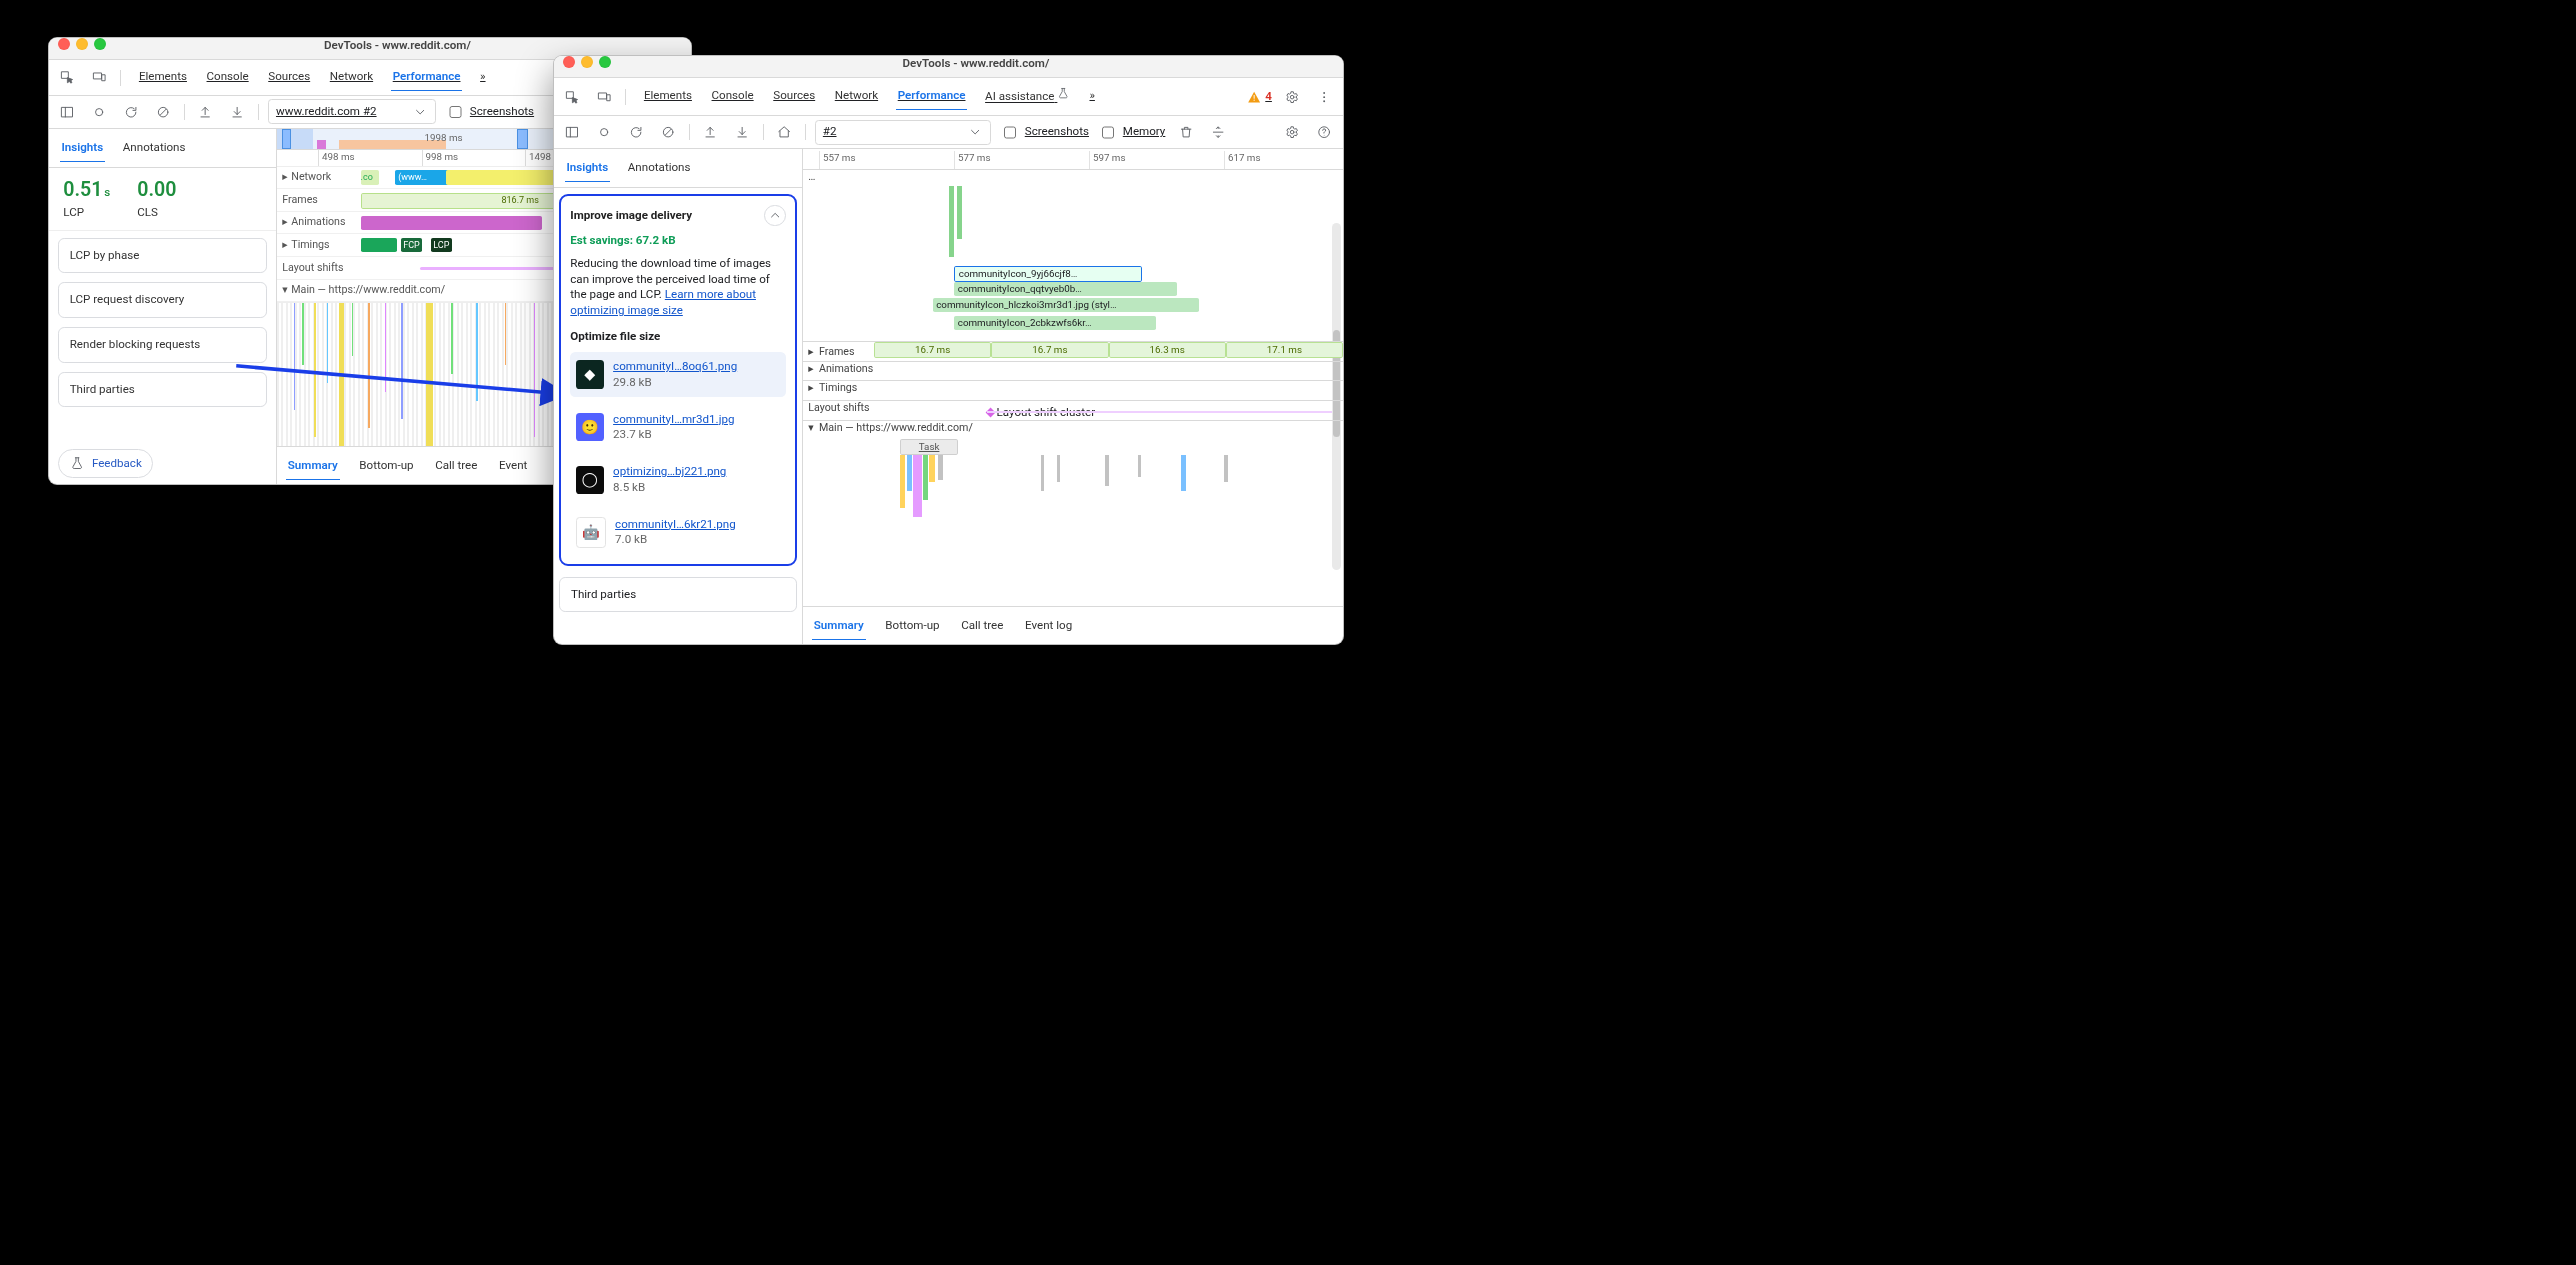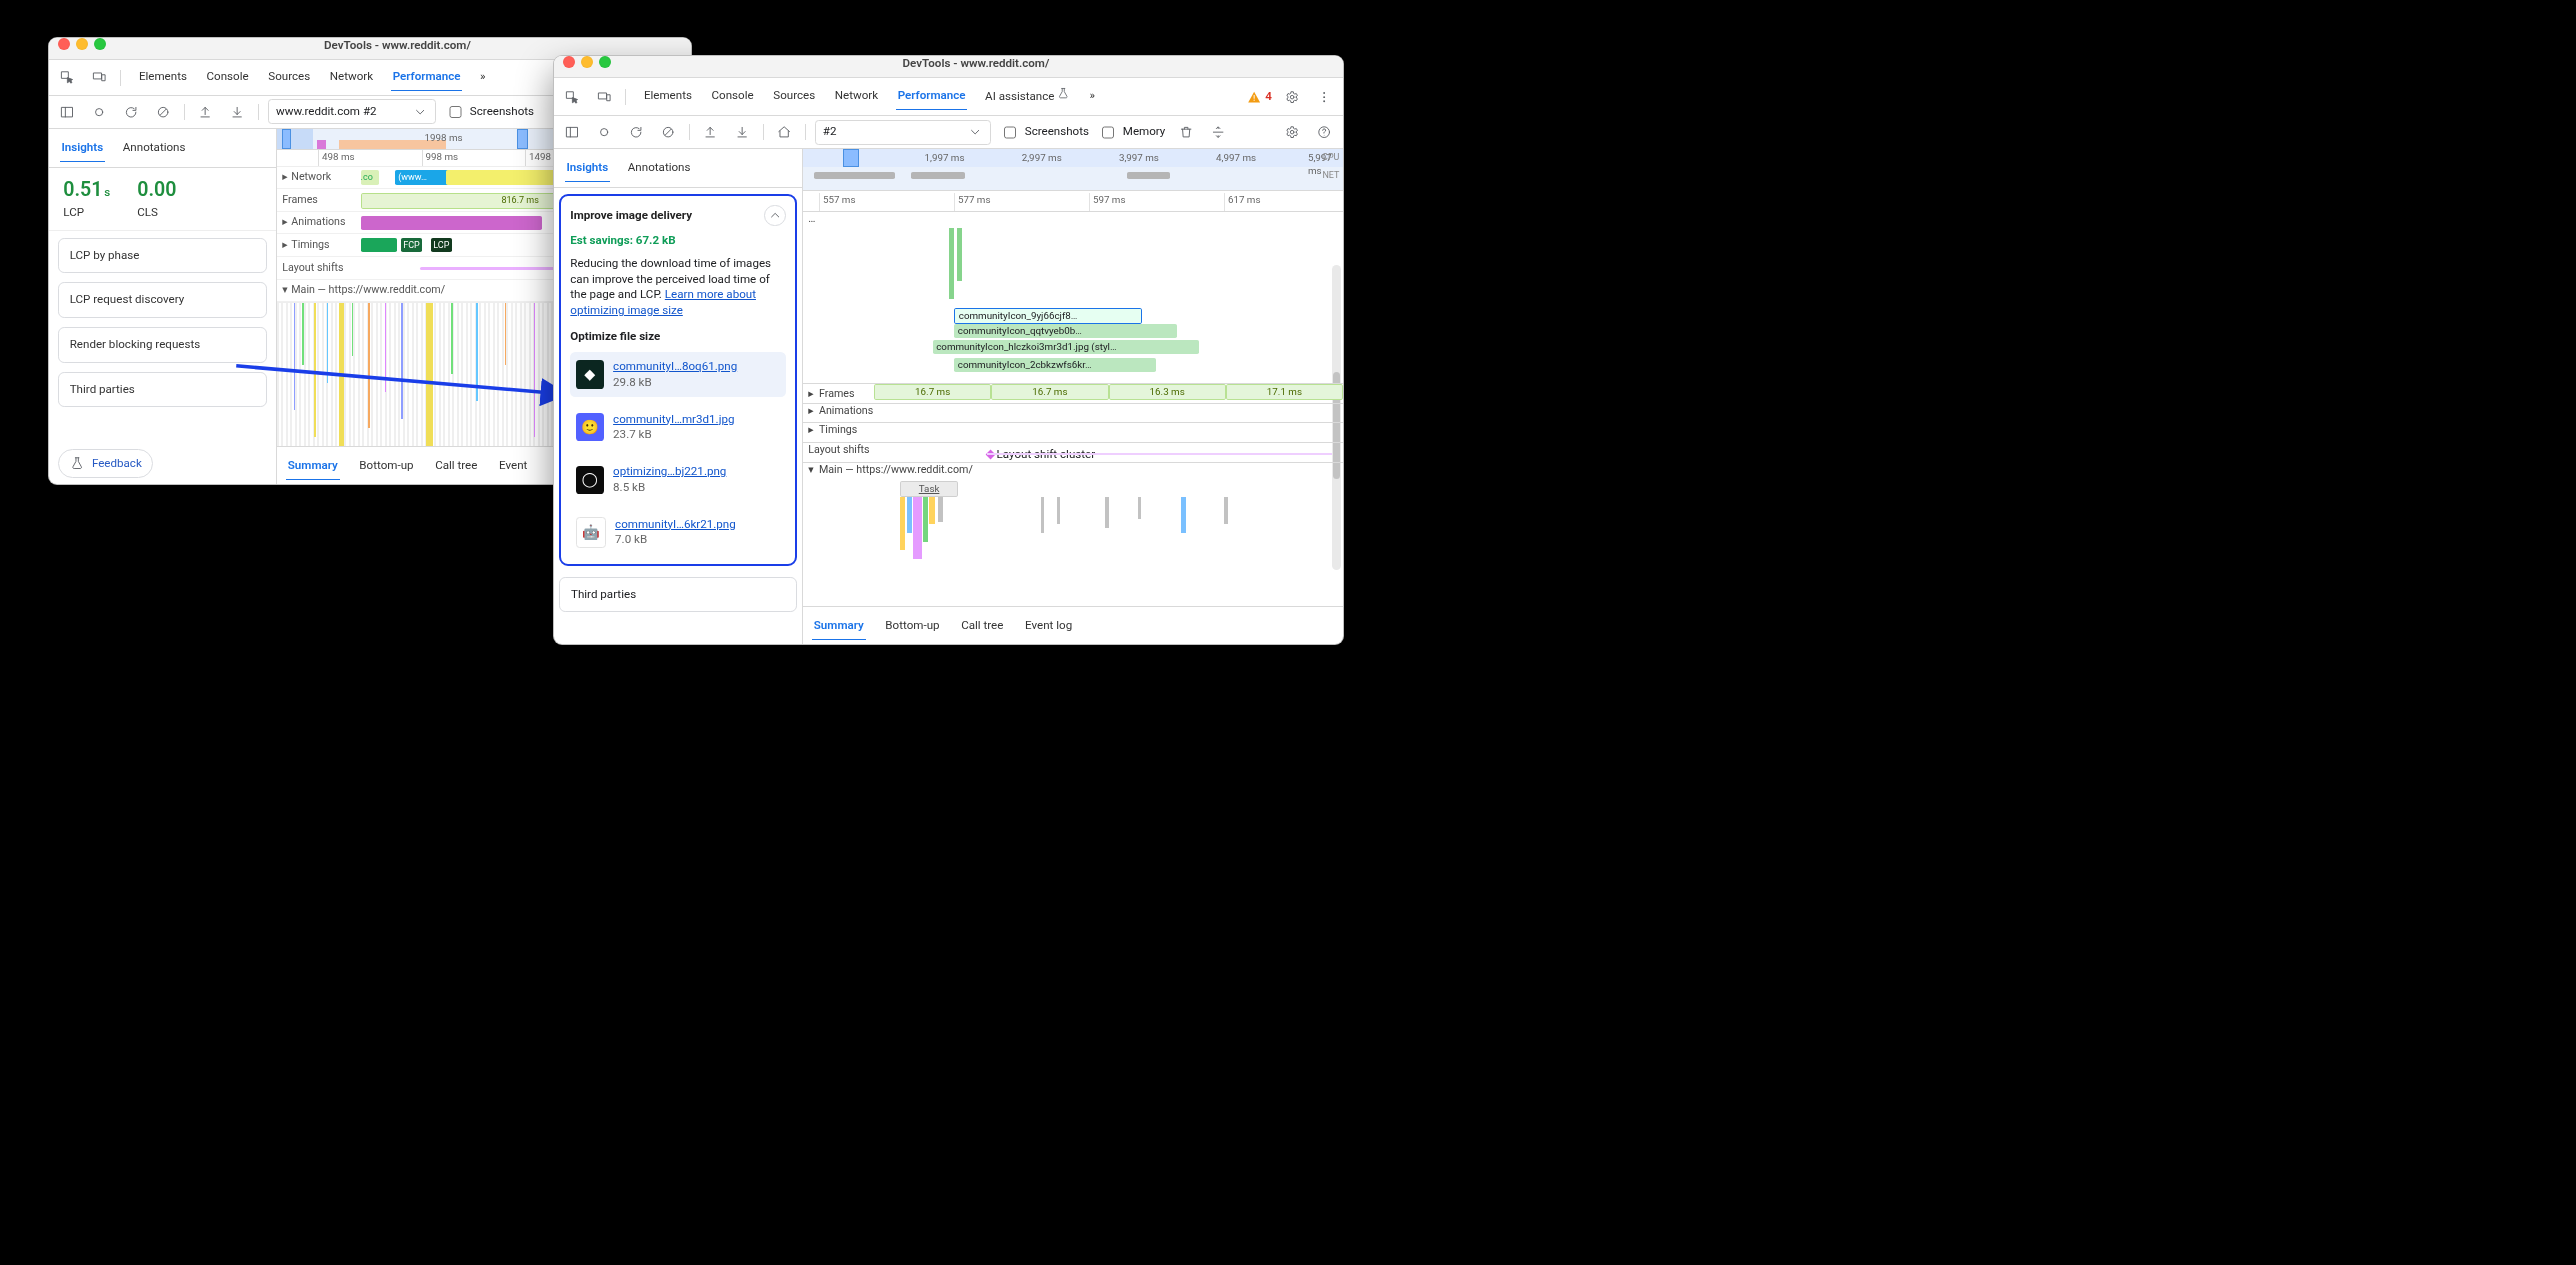--- a/index.html
+++ b/index.html
@@ -49,20 +49,21 @@
   }
   .tl{display:flex;gap:6.2px;}
   .dot{width:9.8px;height:9.8px;border-radius:50%;}
   .dot.red{background:#ff5f57;border:0.9px solid #e0443e22;}
   .dot.yellow{background:#febc2e;border:0.9px solid #cf9c1d22;}
   .dot.green{background:#28c840;border:0.9px solid #219d3422;}
   .title{flex:1;text-align:center;font-weight:600;color:#444;font-size:11.6px;}
   .toolbar{
     display:flex;align-items:center;gap:9px;padding:3.6px 7.1px;border-bottom:0.9px solid var(--border);
     background:var(--toolbar);
+    text-decoration:underline;
   }
   .toolbar .spacer{flex:1;}
   .tabs{
     display:flex;align-items:center;gap:16px;margin-left:7.1px;font-size:11.6px;
   }
   .tab{padding:5.3px 1.8px;border-bottom:1.8px solid transparent;color:#333;cursor:pointer;}
   .tab.active{color:var(--tab-blue);border-bottom-color:var(--tab-blue);font-weight:600;}
   .icon{display:inline-flex;width:16px;height:16px;align-items:center;justify-content:center;color:#5f6368;}
   .icon svg{width:14.3px;height:14.3px;stroke:currentColor;stroke-width:1.6;fill:none;stroke-linecap:round;stroke-linejoin:round;}
   .btn-icon{width:23px;height:23px;border-radius:3.6px;display:inline-flex;align-items:center;justify-content:center;color:#333;}
@@ -668,37 +669,20 @@
               <div class="name">communityI…6kr21.png</div>
               <div class="size">7.0 kB</div>
             </div>
           </div>
         </div>
         <div class="third">Third parties</div>
       </div>
 
       <div class="right-main">
 
-        <div class="minimap" style="height:41px">
-          <div style="position:absolute;left:0;right:0;top:0;height:18px;background:#dfeafd;">
-            <div class="sel" style="left:40px;width:14.3px;"></div>
-            <span class="tick" style="left:22%;border:none;top:1.8px">1,997 ms</span>
-            <span class="tick" style="left:40%;border:none;top:1.8px">2,997 ms</span>
-            <span class="tick" style="left:58%;border:none;top:1.8px">3,997 ms</span>
-            <span class="tick" style="left:76%;border:none;top:1.8px">4,997 ms</span>
-            <span class="tick" style="left:93%;border:none;top:1.8px">5,997 ms</span>
-            <span class="cpu-label">CPU</span>
-          </div>
-          <div style="position:absolute;left:0;right:0;top:18px;height:21.4px;">
-            <div class="net-bar" style="left:2%;width:15%;background:#b5b5b5;"></div>
-            <div class="net-bar" style="left:20%;width:10%;background:#b5b5b5;"></div>
-            <div class="net-bar" style="left:60%;width:8%;background:#b5b5b5;"></div>
-            <span class="net-label2">NET</span>
-          </div>
-        </div>
 
         <div class="ruler2">
           <span class="tick2" style="left:3%">557 ms</span>
           <span class="tick2" style="left:28%">577 ms</span>
           <span class="tick2" style="left:53%">597 ms</span>
           <span class="tick2" style="left:78%">617 ms</span>
         </div>
         <div class="trace">
           <div class="scroller">
               <div class="thumb2"></div>

